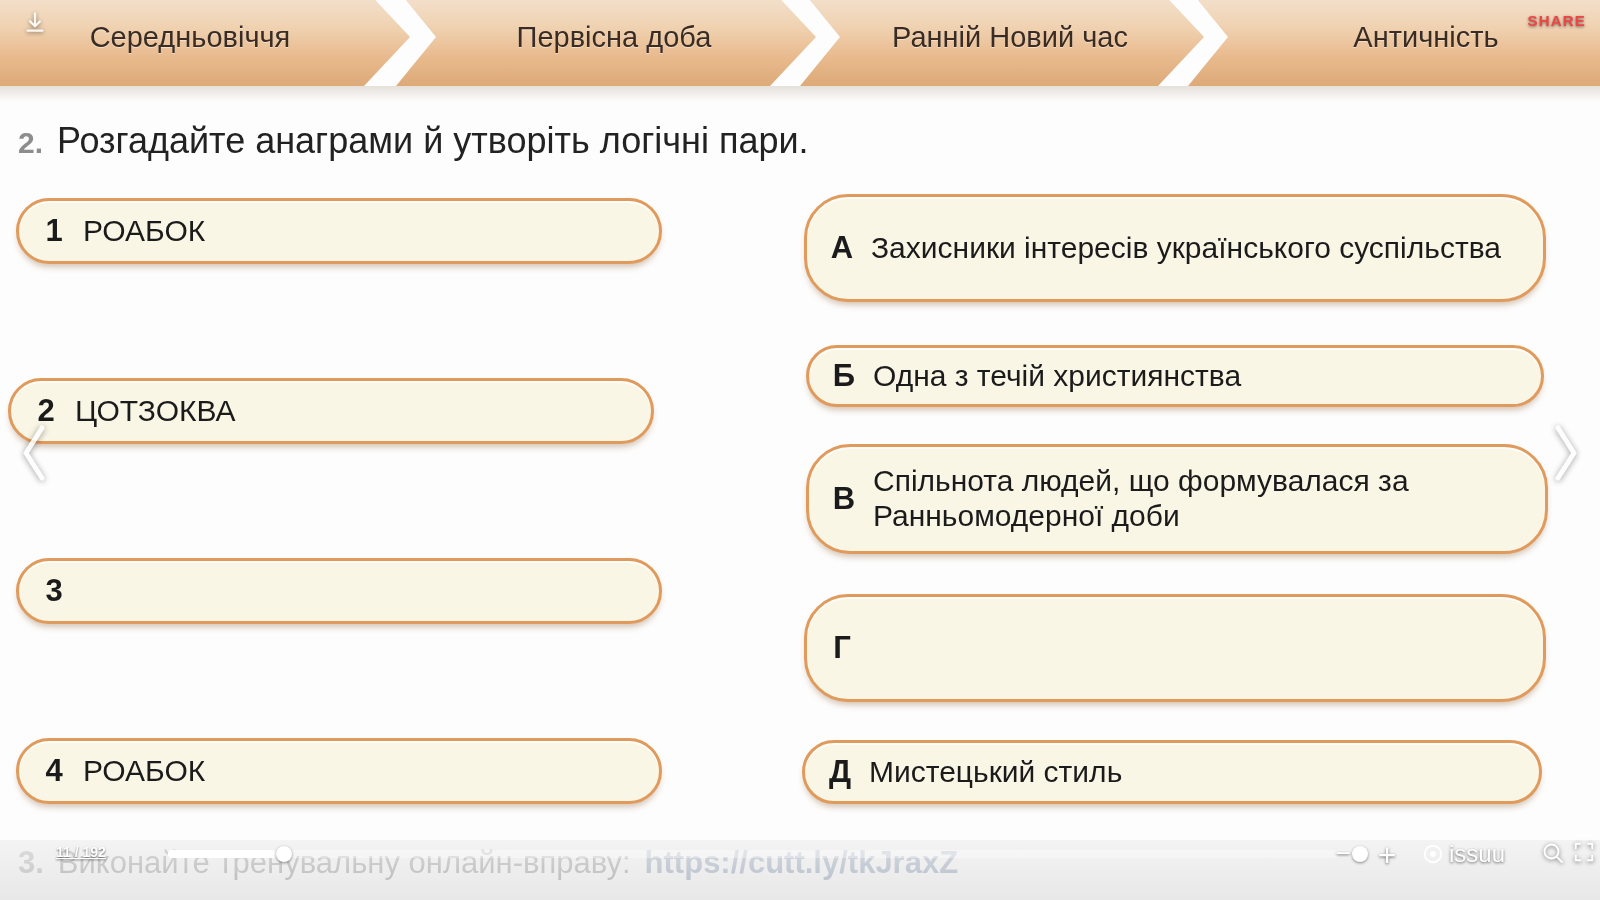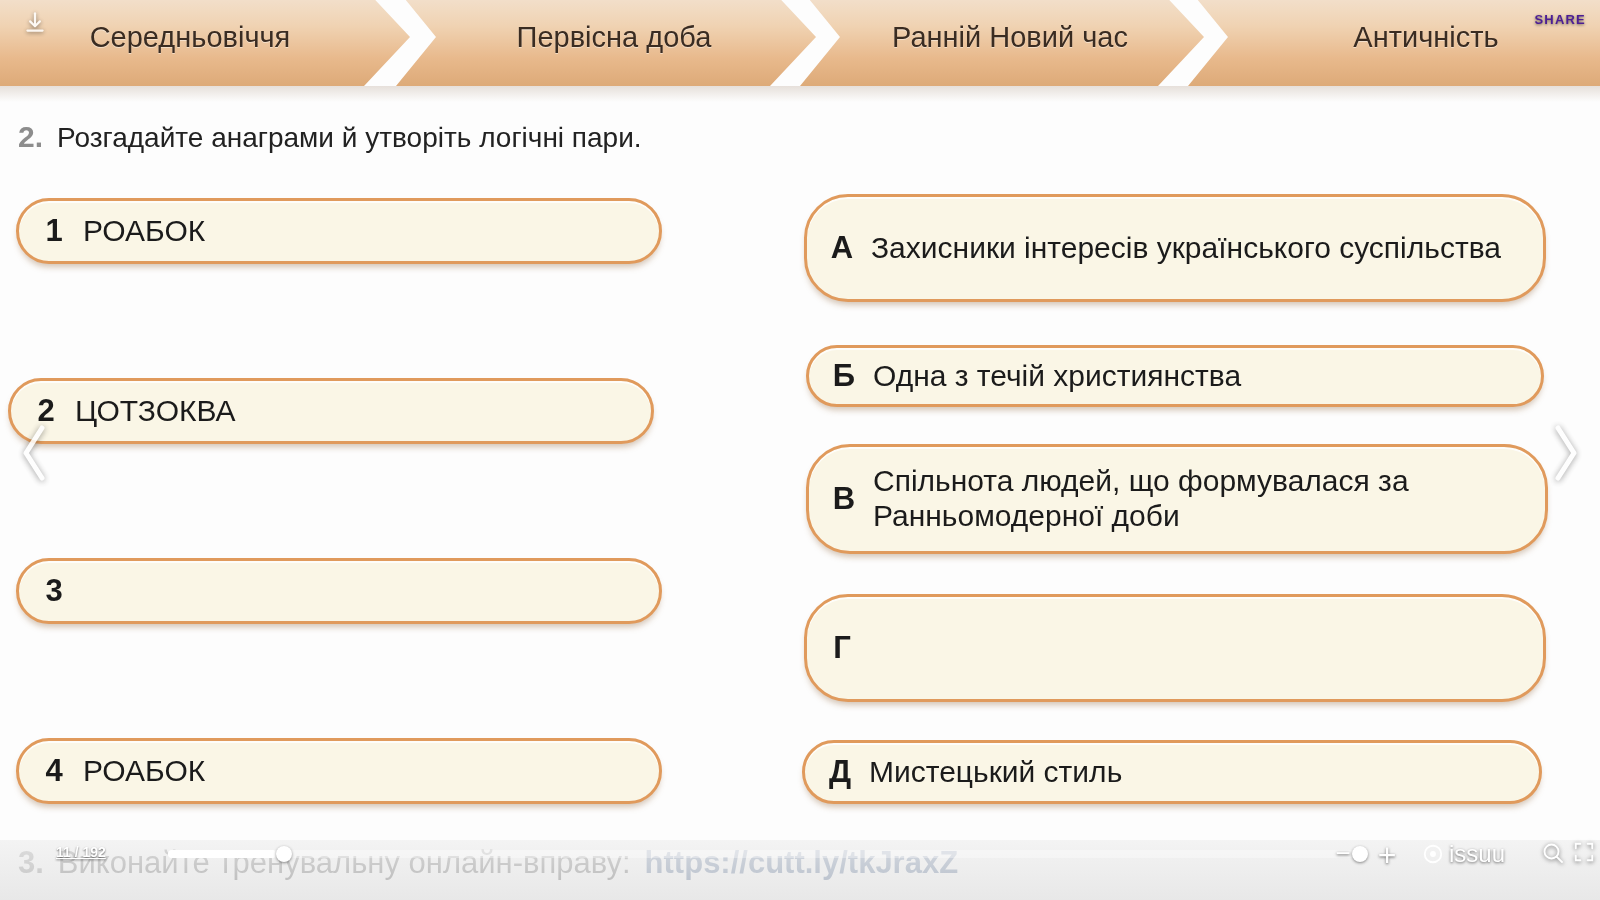--- a/index.html
+++ b/index.html
@@ -42,21 +42,21 @@
     position:absolute;left:0;top:86px;width:1600px;height:16px;
     background:linear-gradient(180deg,rgba(150,120,95,.22),rgba(255,255,255,0));
   }
 
   
   #task-heading{
     position:absolute;left:18px;top:120px;width:1000px;
     display:flex;align-items:baseline;gap:14px;
   }
   #task-heading .num{font-size:30px;font-weight:bold;color:#8d8d8d;}
-  #task-heading .txt{font-size:28px;color:#222222;text-align:center;}
+  #task-heading .txt{font-size:36px;color:#222222;text-align:center;}
 
   
   .card{
     position:absolute;box-sizing:border-box;
     display:flex;align-items:center;gap:16px;
     background:#faf6e6;
     border:3px solid #e09a5c;
     border-radius:44px;
     padding:10px 22px;
     box-shadow:0 5px 6px -2px rgba(150,110,70,.40),
@@ -93,21 +93,21 @@
   #task3 .link{color:#1d3f73;font-weight:bold;}
 
   
   #download-btn{
     position:absolute;left:18px;top:6px;width:34px;height:34px;
     display:flex;align-items:center;justify-content:center;
     opacity:.85;
   }
   #share-btn{
     position:absolute;right:14px;top:12px;
-    color:#4c1d95;font-size:13px;font-weight:bold;letter-spacing:1.2px;
+    color:#ef4444;font-size:15px;font-weight:bold;letter-spacing:1.2px;
     text-shadow:0 1px 3px rgba(0,0,0,.55);
   }
   .navarrow{
     position:absolute;top:418px;width:42px;height:70px;
     opacity:.85;
   }
   #nav-prev{left:14px;}
   #nav-next{right:14px;}
 
   

